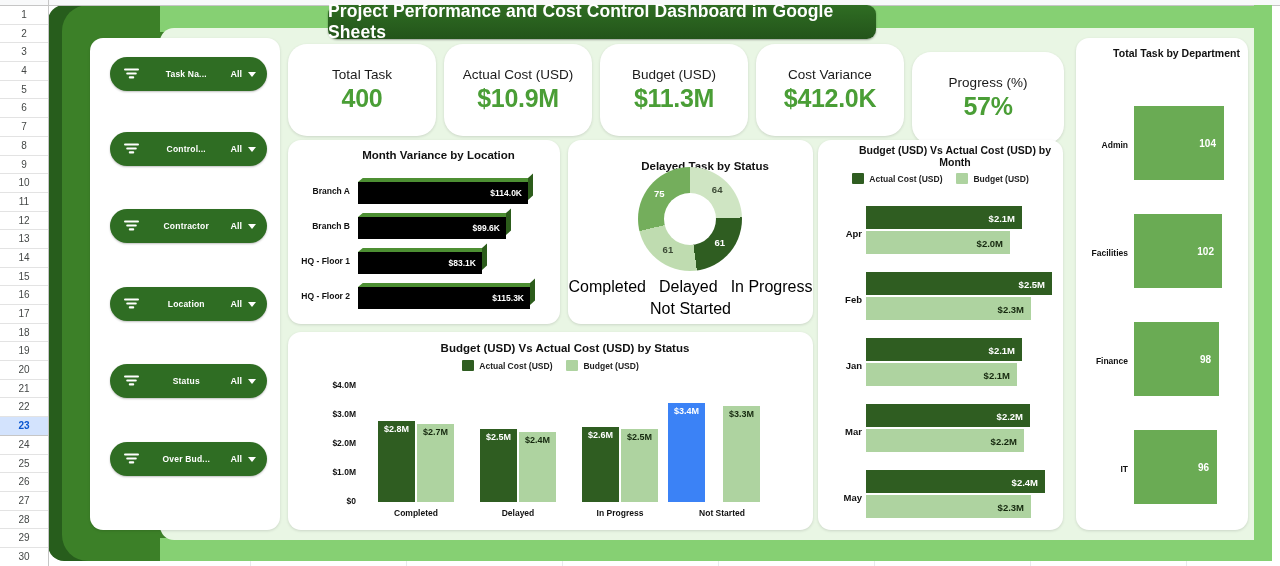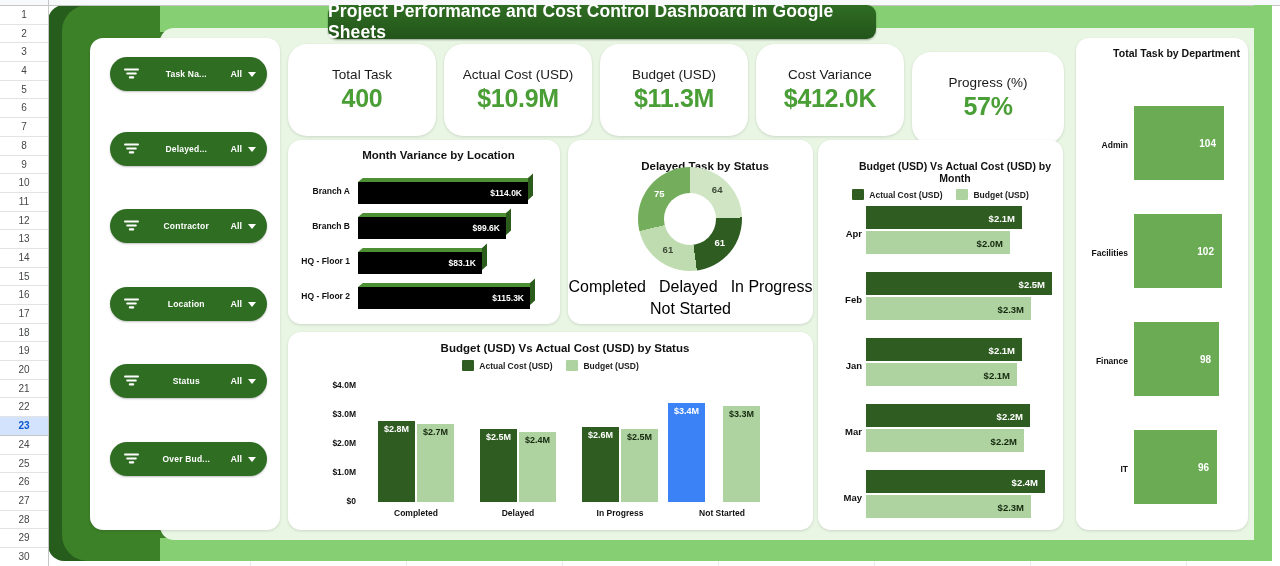--- a/index.html
+++ b/index.html
@@ -171,21 +171,21 @@
             <span class="caret"></span>
           </div>
           <div class="pill" style="top:94px">
             <span class="funnel">
               <svg width="15" height="12" viewBox="0 0 15 12">
                 <rect x="0" y="0.5" width="15" height="2.1" rx="1" fill="#fff"></rect>
                 <rect x="2.2" y="4.4" width="10.6" height="2.1" rx="1" fill="#fff"></rect>
                 <rect x="4.8" y="8.3" width="5.4" height="2.1" rx="1" fill="#fff"></rect>
               </svg>
             </span>
-            <span class="flabel">Delayed...</span>
+            <span class="flabel">Control...</span>
             <span class="fall">All</span>
             <span class="caret"></span>
           </div>
           <div class="pill" style="top:171px">
             <span class="funnel">
               <svg width="15" height="12" viewBox="0 0 15 12">
                 <rect x="0" y="0.5" width="15" height="2.1" rx="1" fill="#fff"></rect>
                 <rect x="2.2" y="4.4" width="10.6" height="2.1" rx="1" fill="#fff"></rect>
                 <rect x="4.8" y="8.3" width="5.4" height="2.1" rx="1" fill="#fff"></rect>
               </svg>
@@ -303,21 +303,21 @@
             <div class="li"><span class="dot" style="background:#2f5d21"></span><span>Delayed</span></div>
             <div class="li"><span class="dot" style="background:#bfdcb0"></span><span>In Progress</span></div>
           </div>
           <div style="display:flex;justify-content:center;margin-top:4px;">
             <div class="li"><span class="dot" style="background:#74ae5c"></span><span>Not Started</span></div>
           </div>
         </div>
     </div>
 
     <div class="abs card" style="left:818px;top:140px;width:245px;height:390px;">
-      <div class="ctitle" style="margin-top:20px;font-size:10.5px;">Budget (USD) Vs Actual Cost (USD) by Month</div>
+      <div class="ctitle" style="margin-top:4px;font-size:10.5px;">Budget (USD) Vs Actual Cost (USD) by Month</div>
       <div class="legend" id="month-legend" style="margin-top:5px;">
           <div class="li">
             <span class="sw" style="background:#2f5d21"></span>
             <span>Actual Cost (USD)</span>
           </div>
           <div class="li">
             <span class="sw" style="background:#aed3a0"></span>
             <span>Budget (USD)</span>
           </div>
         </div>

